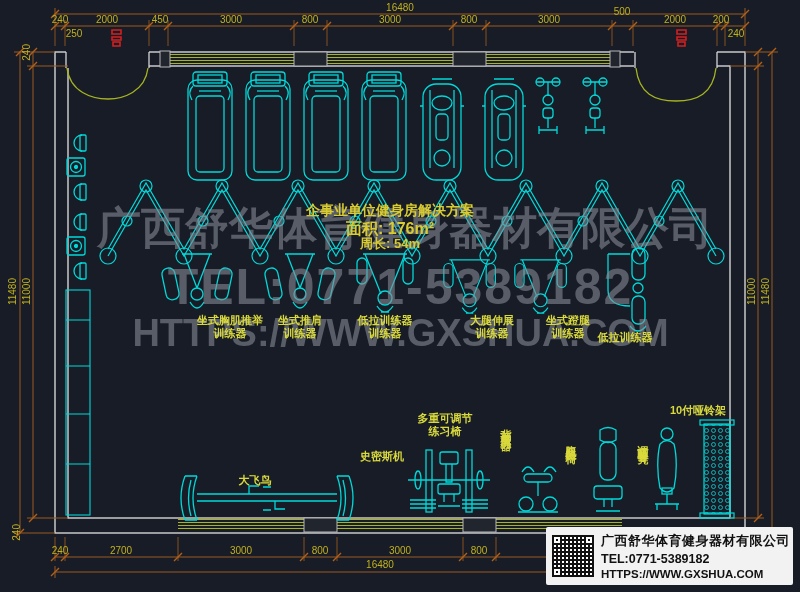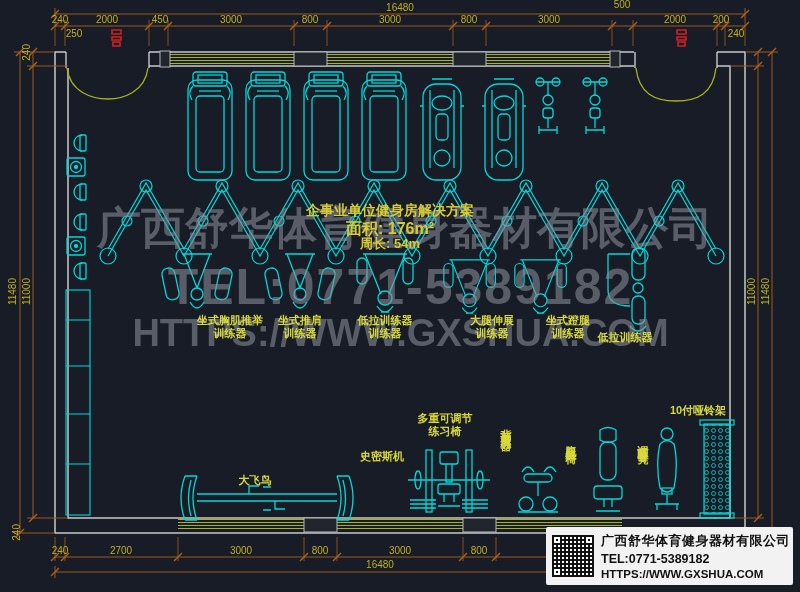--- a/index.html
+++ b/index.html
@@ -288,21 +288,21 @@
 
 <span class="dimlab" style="left:400px;top:3px;">16480</span>
 <span class="dimlab" style="left:60px;top:15px;">240</span>
 <span class="dimlab" style="left:107px;top:15px;">2000</span>
 <span class="dimlab" style="left:160px;top:15px;">450</span>
 <span class="dimlab" style="left:231px;top:15px;">3000</span>
 <span class="dimlab" style="left:310px;top:15px;">800</span>
 <span class="dimlab" style="left:390px;top:15px;">3000</span>
 <span class="dimlab" style="left:469px;top:15px;">800</span>
 <span class="dimlab" style="left:549px;top:15px;">3000</span>
-<span class="dimlab" style="left:622px;top:0;">500</span>
+<span class="dimlab" style="left:622px;top:7px;">500</span>
 <span class="dimlab" style="left:675px;top:15px;">2000</span>
 <span class="dimlab" style="left:721px;top:15px;text-align:right;">200</span>
 <span class="dimlab" style="left:74px;top:29px;">250</span>
 <span class="dimlab" style="left:736px;top:29px;">240</span>
 
 <span class="dimlab" style="left:60px;top:546px;">240</span>
 <span class="dimlab" style="left:121px;top:546px;">2700</span>
 <span class="dimlab" style="left:241px;top:546px;">3000</span>
 <span class="dimlab" style="left:320px;top:546px;">800</span>
 <span class="dimlab" style="left:400px;top:546px;">3000</span>

